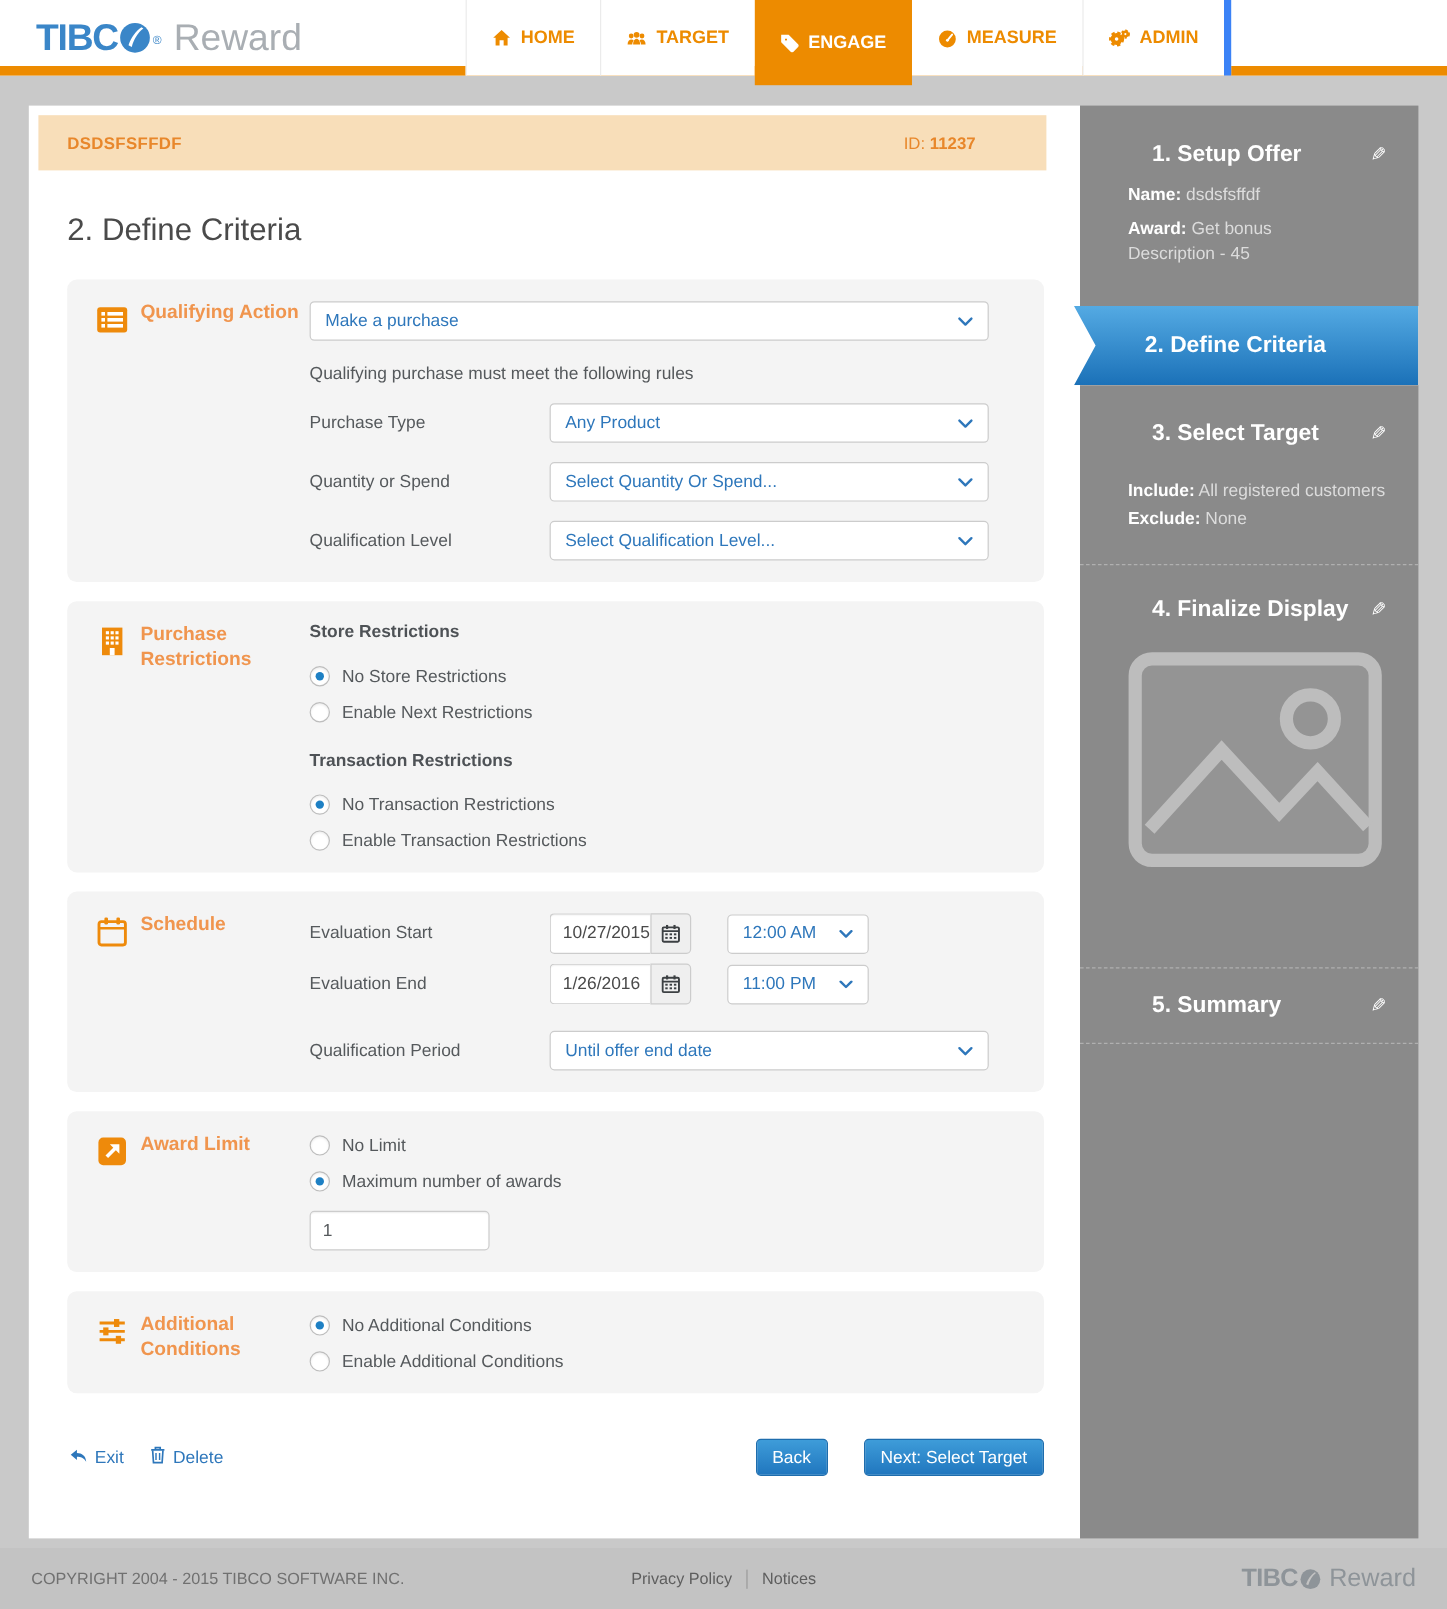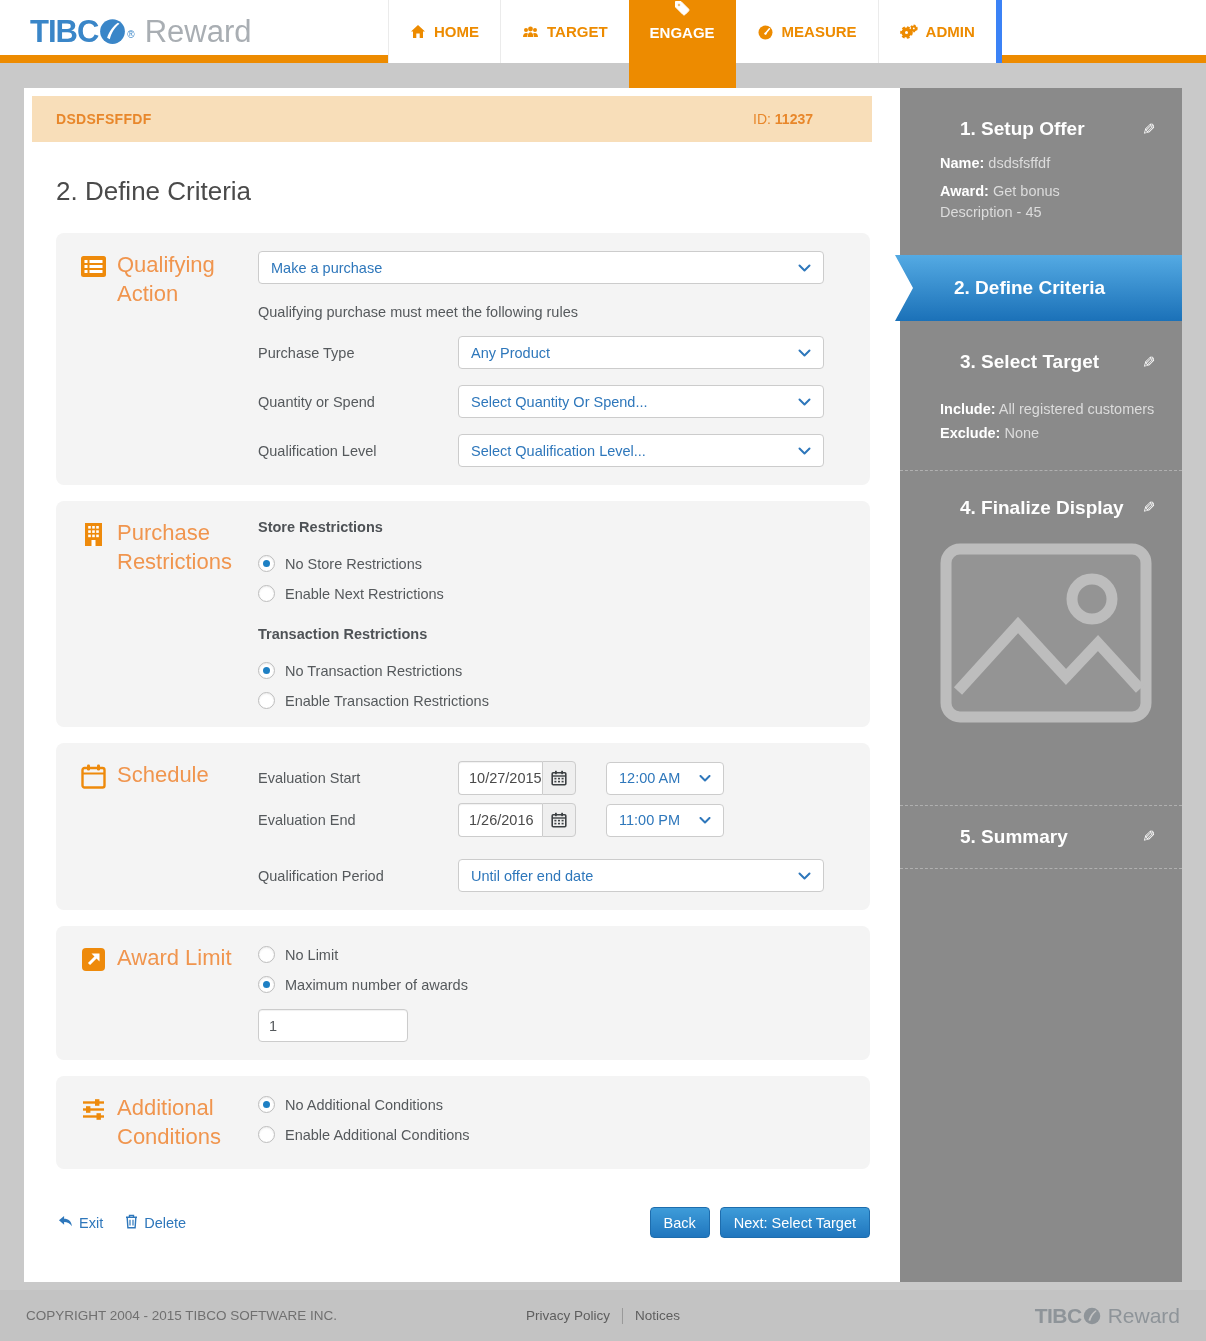--- a/index.html
+++ b/index.html
@@ -21,21 +21,21 @@
   .logo .t-gray { font-size:31px; font-weight:300; color:#a9aeb3; margin-left:10px; letter-spacing:0; }
 
   .nav { position:absolute; left:388px; top:0; height:71px; display:flex; }
   .tab {
     height:63px; display:flex; align-items:center; gap:8px;
     padding:0 21px; background:#fff; color:#ed8b00;
     font-size:15px; font-weight:700; border-left:1px solid #ebebeb; cursor:pointer;
   }
   .tab:last-child { border-right:6px solid #3b82f6; }
   .tab .nav-ic { display:flex; align-items:center; }
-  .tab.active { background:#ed8b00; color:#fff; height:88px; border-left:none;flex-direction:column; }
+  .tab.active { background:#ed8b00; color:#fff; height:71px; border-left:none; }
   .tab.active + .tab { border-left:none; }
   .tab.active svg .oi { fill:#fff; stroke:#fff; }
   .nav-ic svg .oi { fill:#ed8b00; }
 
   
   .main { padding:25px 24px 0 24px; flex:1; }
   .content { display:flex; min-height:1194px; align-items:stretch; }
   .panel { width:876px; background:#fff; display:flex; flex-direction:column; }
 
   .offer-banner {
@@ -47,21 +47,21 @@
   .offer-banner .oid b { font-weight:700; }
 
   .page-title { font-size:26px; font-weight:400; color:#4a4a4a; margin:34px 0 26px 32px; }
 
   .section {
     background:#f4f4f4; border-radius:8px; margin:0 30px 16px 32px;
     padding:18px 46px 18px 24px; display:flex;
   }
   .sec-left { width:178px; flex:0 0 178px; display:flex; align-items:flex-start; gap:10px; }
   .sec-icon { width:27px; height:27px; flex:0 0 27px; margin-top:2px; }
-  .sec-title { font-size:22px; color:#f0954e; line-height:1.3; font-weight:400; }
+  .sec-title { font-size:16px; color:#f0954e; line-height:1.3; font-weight:700; }
   .sec-right { flex:1; min-width:0; }
 
   
   .sel {
     height:33px; background:#fff; border:1px solid #cccccc; border-radius:4px;
     display:flex; align-items:center; padding:0 12px; color:#2e77bb; font-size:14.5px;
     cursor:pointer; position:relative;
   }
   .sel .chev { margin-left:auto; display:flex; align-items:center; }
   .sel.full { width:100%; margin-bottom:20px;gap:20px; }
@@ -103,21 +103,21 @@
   .num-input {
     width:150px; height:33px; border:1px solid #cccccc; border-radius:4px;
     padding:0 10px; font-size:14.5px; color:#55595c; margin-top:16px; outline:none;
     font-family:"Liberation Sans","DejaVu Sans",sans-serif;
     box-shadow:inset 0 1px 1px rgba(0,0,0,.06);
   }
 
   .panel-actions { display:flex; align-items:center; margin:22px 30px 0 34px; padding-bottom:30px; }
   .link { display:flex; align-items:center; gap:6px; color:#2e77bb; font-size:14.5px; cursor:pointer; }
   .link + .link { margin-left:22px; }
-  .btns { margin-left:auto; display:flex; gap:10px; }
+  .btns { margin-left:auto; display:flex; gap:30px; }
   .btn {
     height:31px; border-radius:4px; border:1px solid #1e6dad; color:#fff;
     background:linear-gradient(#3e9cd9,#2076be); font-size:14.5px;
     padding:0 13px; display:flex; align-items:center; cursor:pointer;
     font-family:"Liberation Sans","DejaVu Sans",sans-serif;
   }
 
   
   .sidebar { width:282px; flex:0 0 282px; background:#8a8a8a; display:flex; flex-direction:column; color:#fff; }
   .step-head { display:flex; align-items:center;margin-left:20px; }

